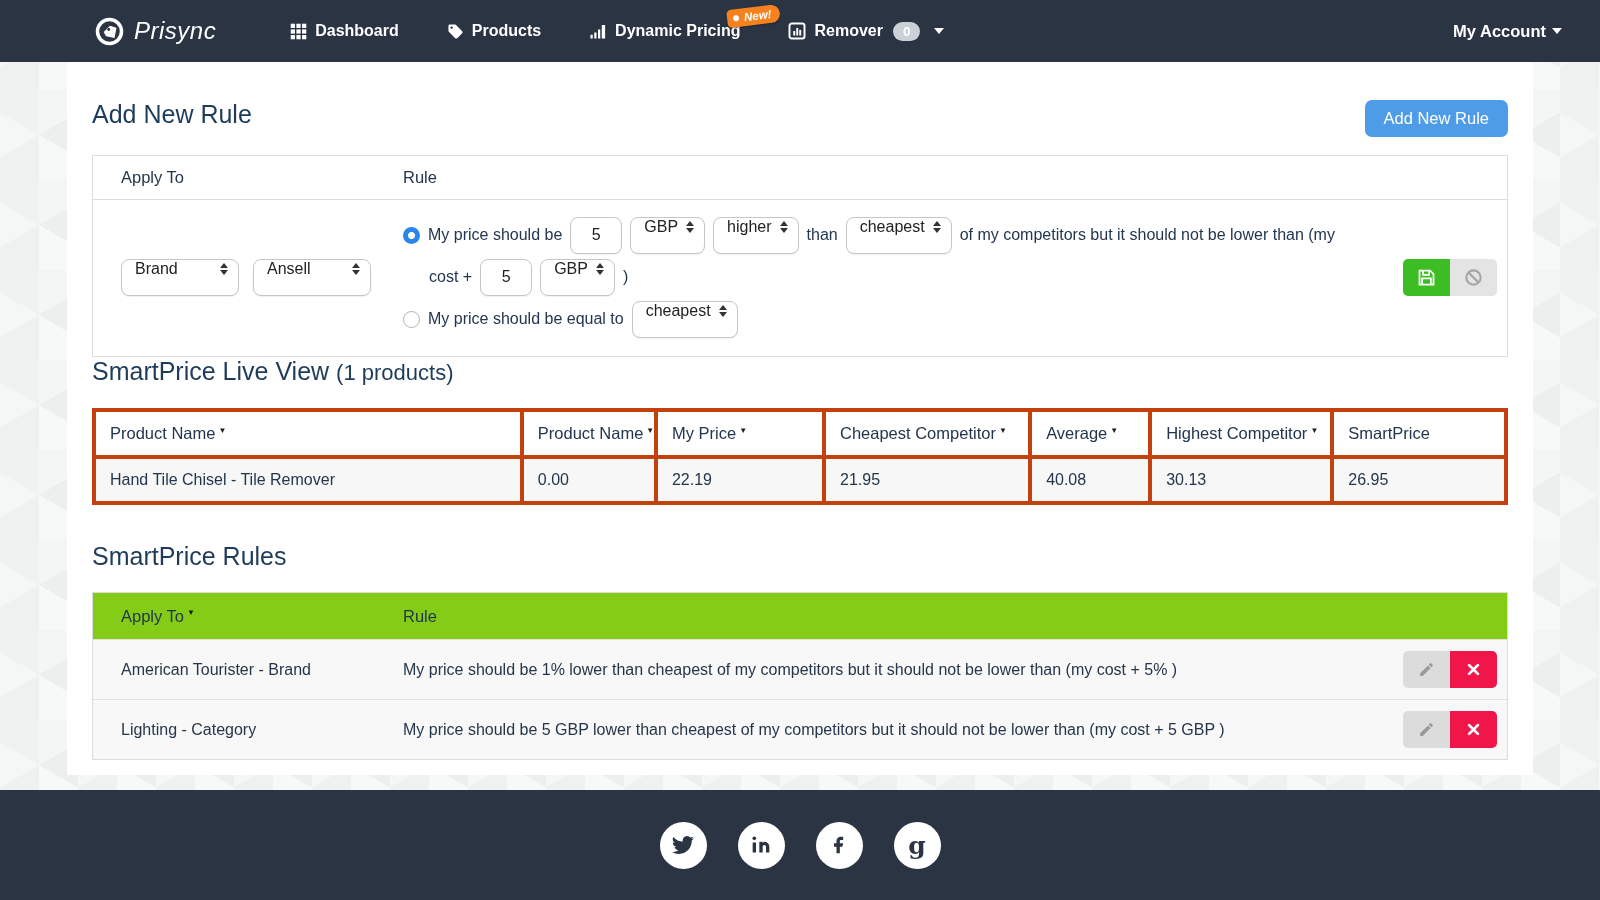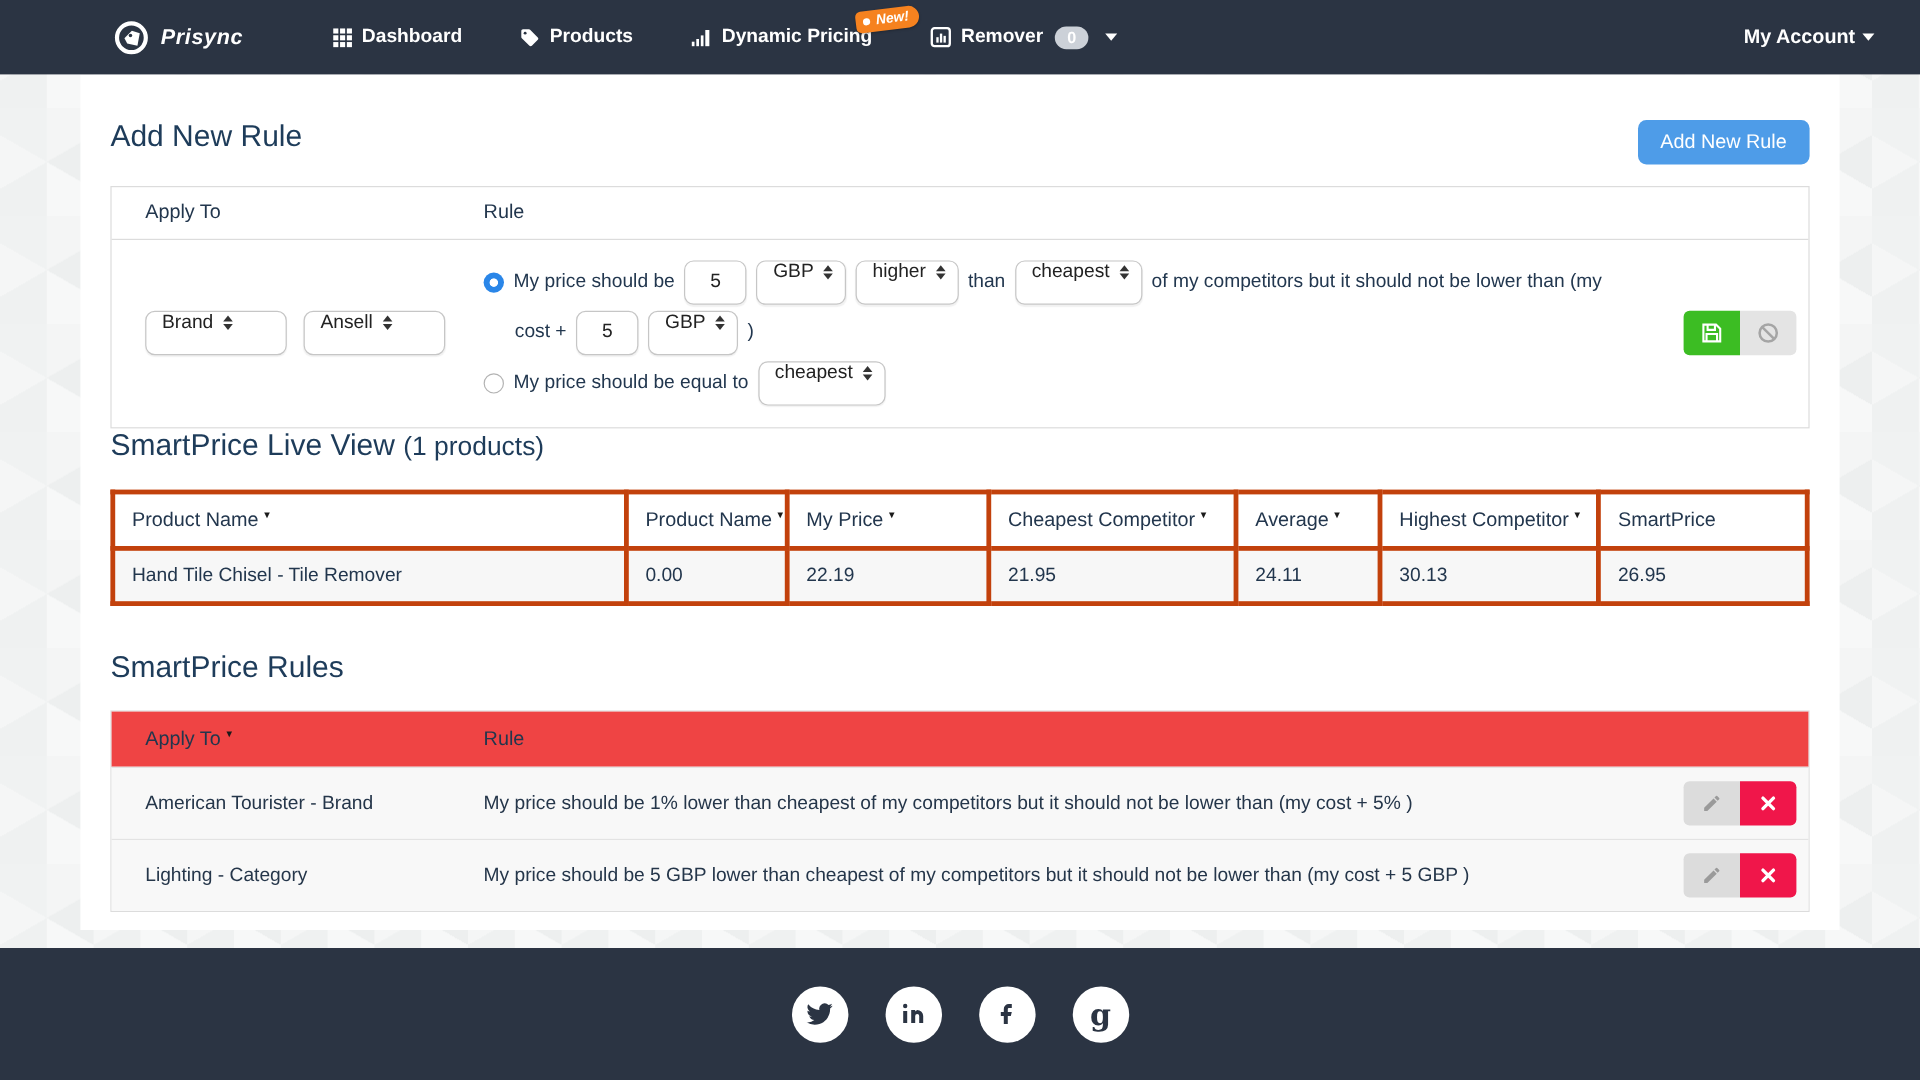--- a/index.html
+++ b/index.html
@@ -10,21 +10,21 @@
   background-color:#f1f2f2;
   background-image:conic-gradient(from 0deg at 50% 50%,
     #f4f5f5 0 60deg,#edefef 60deg 120deg,#f7f8f8 120deg 180deg,
     #eff1f1 180deg 240deg,#f5f6f6 240deg 300deg,#f0f2f2 300deg 360deg);
   background-size:78px 90px;
 }
 
 
 .navbar{height:62px;background:#2b3443;display:flex;align-items:center;padding:0 38px;position:relative}
 .logo{display:flex;align-items:center;gap:9px;color:#fff;cursor:pointer;margin-left:56px}
-.logo .brand-txt{font-size:18px;font-weight:bold;font-style:italic;letter-spacing:.5px}
+.logo .brand-txt{font-size:24px;font-weight:normal;font-style:italic;letter-spacing:.5px}
 .nav-items{display:flex;align-items:center;gap:48px;margin-left:74px}
 .nav-item{display:flex;align-items:center;gap:8px;color:#fff;font-size:16px;font-weight:600;cursor:pointer;position:relative}
 .pill{background:#ccd1d8;color:#fff;border-radius:11px;padding:2px 10px;font-size:13.5px;font-weight:bold;margin-left:2px}
 .caret{width:0;height:0;border-left:5px solid transparent;border-right:5px solid transparent;border-top:6px solid #fff;margin-left:6px}
 .new-badge{position:absolute;top:-15px;right:-40px;background:#f6821f;color:#fff;font-size:11.5px;font-style:italic;font-weight:bold;padding:3px 9px 3px 17px;border-radius:5px 10px 10px 5px;transform:rotate(-7deg);box-shadow:0 1px 2px rgba(0,0,0,.25)}
 .new-badge::before{content:"";position:absolute;left:6px;top:50%;transform:translateY(-50%);width:6px;height:6px;border-radius:50%;background:#fff}
 .account{margin-left:auto;display:flex;align-items:center;color:#fff;font-size:16.5px;font-weight:600;cursor:pointer}
 
 
 .panel{margin:0 67px;background:#fff;height:713px;padding:38px 25px 0}
@@ -37,21 +37,21 @@
 .form-table{border:1px solid #dcdcdc;margin-top:18px}
 .form-head{display:flex;align-items:center;height:44px;border-bottom:1px solid #dcdcdc;font-size:16.5px;color:#22364d}
 .col-apply{width:310px;padding-left:28px}
 .form-body{display:flex;align-items:center;padding:14px 0 16px}
 .apply-cell{width:310px;padding-left:28px;display:flex;gap:14px}
 .rule-cell{width:960px;font-size:16px;color:#22374f}
 .rule-line{display:flex;align-items:center;gap:8px;min-height:42px;white-space:nowrap}
 .rule-line.indent{padding-left:26px}
 .actions-cell{flex:1;display:flex;justify-content:flex-end;padding-right:10px}
 
-.sel{display:inline-flex;align-items:center;gap:8px;height:37px;background:#fff;border:1px solid #c6c6c6;border-radius:8px;padding:0 10px 16px 13px;font-size:16px;color:#222;cursor:pointer;box-shadow:0 1px 1px rgba(0,0,0,.06)}
+.sel{display:inline-flex;align-items:center;justify-content:space-between;gap:8px;height:37px;background:#fff;border:1px solid #c6c6c6;border-radius:8px;padding:0 10px 16px 13px;font-size:16px;color:#222;cursor:pointer;box-shadow:0 1px 1px rgba(0,0,0,.06)}
 .updown{display:inline-flex;flex-direction:column;gap:2px}
 .updown i{width:0;height:0;border-left:4.5px solid transparent;border-right:4.5px solid transparent;display:block}
 .updown .up{border-bottom:5px solid #333}
 .updown .dn{border-top:5px solid #333}
 .num-input{width:52px;height:37px;border:1px solid #c6c6c6;border-radius:8px;text-align:center;font-size:16px;font-family:"Liberation Sans",sans-serif;color:#222;box-shadow:0 1px 1px rgba(0,0,0,.06)}
 .radio{width:17px;height:17px;border-radius:50%;flex:0 0 auto;cursor:pointer}
 .radio.on{background:radial-gradient(circle at 50% 50%, #fff 0 3.2px, #2a86e8 3.8px 100%)}
 .radio.off{border:1.5px solid #b3b3b3;background:#fff}
 
 .btn-group{display:flex}
@@ -63,21 +63,21 @@
 
 
 .section-title{}
 .live-table{width:100%;border-collapse:collapse;margin-top:22px;table-layout:fixed}
 .live-table th,.live-table td{border:4px solid #c2410c;text-align:left;font-weight:400;font-size:16.5px;color:#22364d;padding:12px 14px;overflow:hidden;white-space:nowrap}
 .live-table td{background:#f7f7f7;font-size:16px}
 .sort-caret{display:inline-block;font-size:8px;color:#1a1a1a;vertical-align:super;margin-left:3px}
 
 
 .rules-table{border:1px solid #dcdcdc;margin-top:21px}
-.shead{display:flex;align-items:center;height:46px;background:#ef4444;font-size:16.5px;color:#22364d}
+.shead{display:flex;align-items:center;height:46px;background:#84cc16;font-size:16.5px;color:#22364d}
 .srow{display:flex;align-items:center;min-height:60px;background:#f8f8f8;border-top:1px solid #e3e3e3;font-size:16px}
 .sc-apply{width:310px;padding-left:28px}
 .sc-rule{flex:1;padding-right:14px}
 .sc-actions{padding-right:10px}
 
 
 .footer{height:110px;background:#2b3443;margin-top:15px;display:flex;align-items:center;justify-content:center;gap:31px}
 .social{width:47px;height:47px;border-radius:50%;background:#fff;display:flex;align-items:center;justify-content:center;cursor:pointer}
 .social .g-letter{font-family:"DejaVu Serif",serif;font-weight:bold;font-size:25px;color:#2b3443;line-height:1}
 </style>
@@ -293,21 +293,21 @@
         <th><span>Highest Competitor</span><span class="sort-caret">▼</span></th>
         <th><span>SmartPrice</span></th>
       </tr>
     </thead>
     <tbody>
       <tr>
         <td>Hand Tile Chisel - Tile Remover</td>
         <td>0.00</td>
         <td>22.19</td>
         <td>21.95</td>
-        <td>24.11</td>
+        <td>40.08</td>
         <td>30.13</td>
         <td>26.95</td>
       </tr>
     </tbody>
   </table>
 
   <h1 class="section-title" style="margin-top:37px">SmartPrice Rules</h1>
 
   <div class="rules-table">
     <div class="shead">

